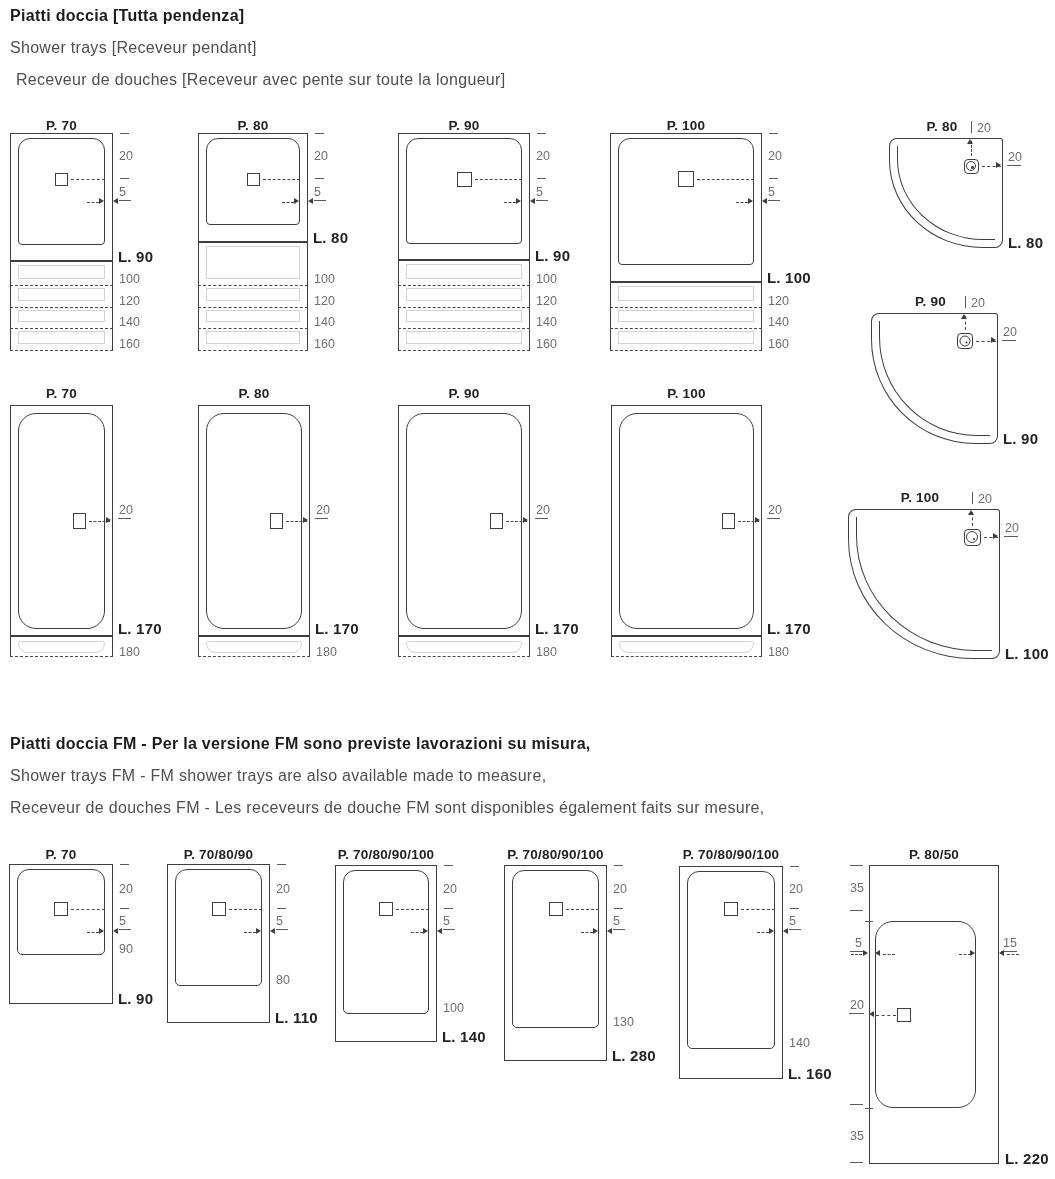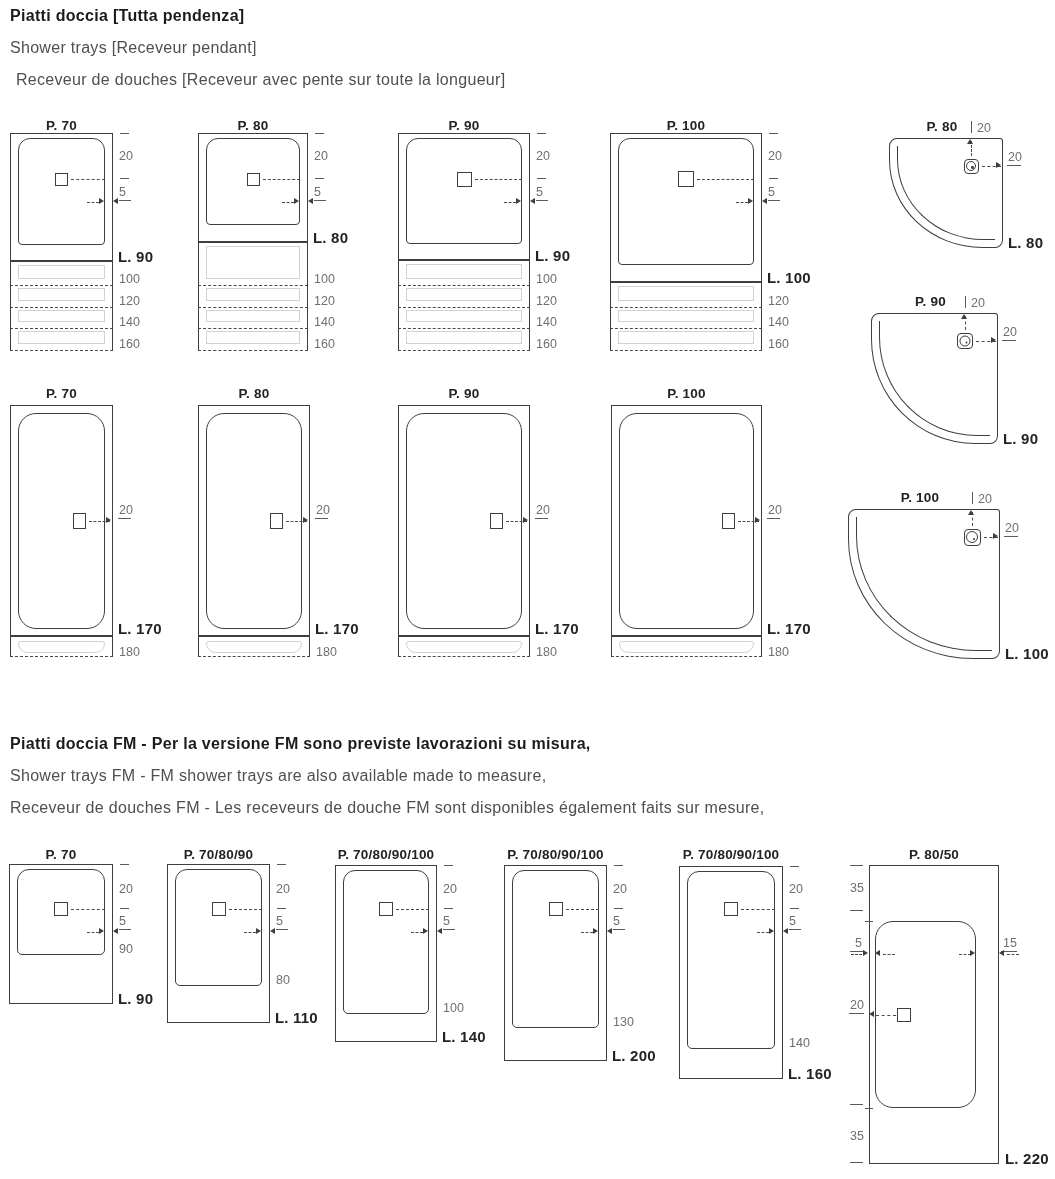--- a/index.html
+++ b/index.html
@@ -280,21 +280,21 @@
     <div class="abs" style="left: 565.5px; top: 909px; width: 33.5px; height: 0px; border-top: 1.3px dashed rgb(74, 74, 77);"></div>
     <div class="abs" style="left: 614px; top: 865px; width: 9px; height: 0px; border-top: 1.5px solid rgb(90, 90, 93);"></div>
     <div class="abs txt d-dim" style="top: 882.75px; left: 613px;">20</div>
     <div class="abs" style="left: 614px; top: 908px; width: 9px; height: 0px; border-top: 1.5px solid rgb(90, 90, 93);"></div>
     <div class="abs txt d-dim" style="top: 914.75px; left: 613px;">5</div>
     <div class="abs" style="left: 613px; top: 929px; width: 12px; height: 0px; border-top: 1.5px solid rgb(90, 90, 93);"></div>
     <div class="abs" style="left: 581px; top: 932px; width: 12px; height: 0px; border-top: 1.3px dashed rgb(74, 74, 77);"></div>
     <div class="abs" style="width: 0px; height: 0px; border-top: 3.5px solid transparent; border-bottom: 3.5px solid transparent; border-left: 5.5px solid rgb(62, 62, 64); left: 593px; top: 928px;"></div>
     <div class="abs" style="width: 0px; height: 0px; border-top: 3.5px solid transparent; border-bottom: 3.5px solid transparent; border-right: 5.5px solid rgb(62, 62, 64); left: 607px; top: 928px;"></div>
     <div class="abs txt d-dim" style="top: 1015.75px; left: 613px;">130</div>
-    <div class="abs txt d-ltitle" style="top: 1047.5px; left: 612px;">L. 200</div>
+    <div class="abs txt d-ltitle" style="top: 1047.5px; left: 612px;">L. 280</div>
     <div class="abs txt d-title" style="top: 848.25px; left: 731px; transform: translateX(-50%);">P. 70/80/90/100</div>
     <div class="abs" style="left: 679px; top: 866px; width: 104px; height: 213px; border: 1.6px solid rgb(62, 62, 64);"></div>
     <div class="abs" style="left: 687px; top: 871px; width: 88px; height: 178px; border: 1.4px solid rgb(62, 62, 64); border-radius: 12px 12px 5px 5px;"></div>
     <div class="abs" style="left: 724px; top: 902px; width: 14px; height: 14px; border: 1.5px solid rgb(62, 62, 64); background: rgb(255, 255, 255);"></div>
     <div class="abs" style="left: 741px; top: 909px; width: 34px; height: 0px; border-top: 1.3px dashed rgb(74, 74, 77);"></div>
     <div class="abs" style="left: 790px; top: 866px; width: 9px; height: 0px; border-top: 1.5px solid rgb(90, 90, 93);"></div>
     <div class="abs txt d-dim" style="top: 882.75px; left: 789px;">20</div>
     <div class="abs" style="left: 790px; top: 908px; width: 9px; height: 0px; border-top: 1.5px solid rgb(90, 90, 93);"></div>
     <div class="abs txt d-dim" style="top: 914.75px; left: 789px;">5</div>
     <div class="abs" style="left: 789px; top: 929px; width: 12px; height: 0px; border-top: 1.5px solid rgb(90, 90, 93);"></div>

